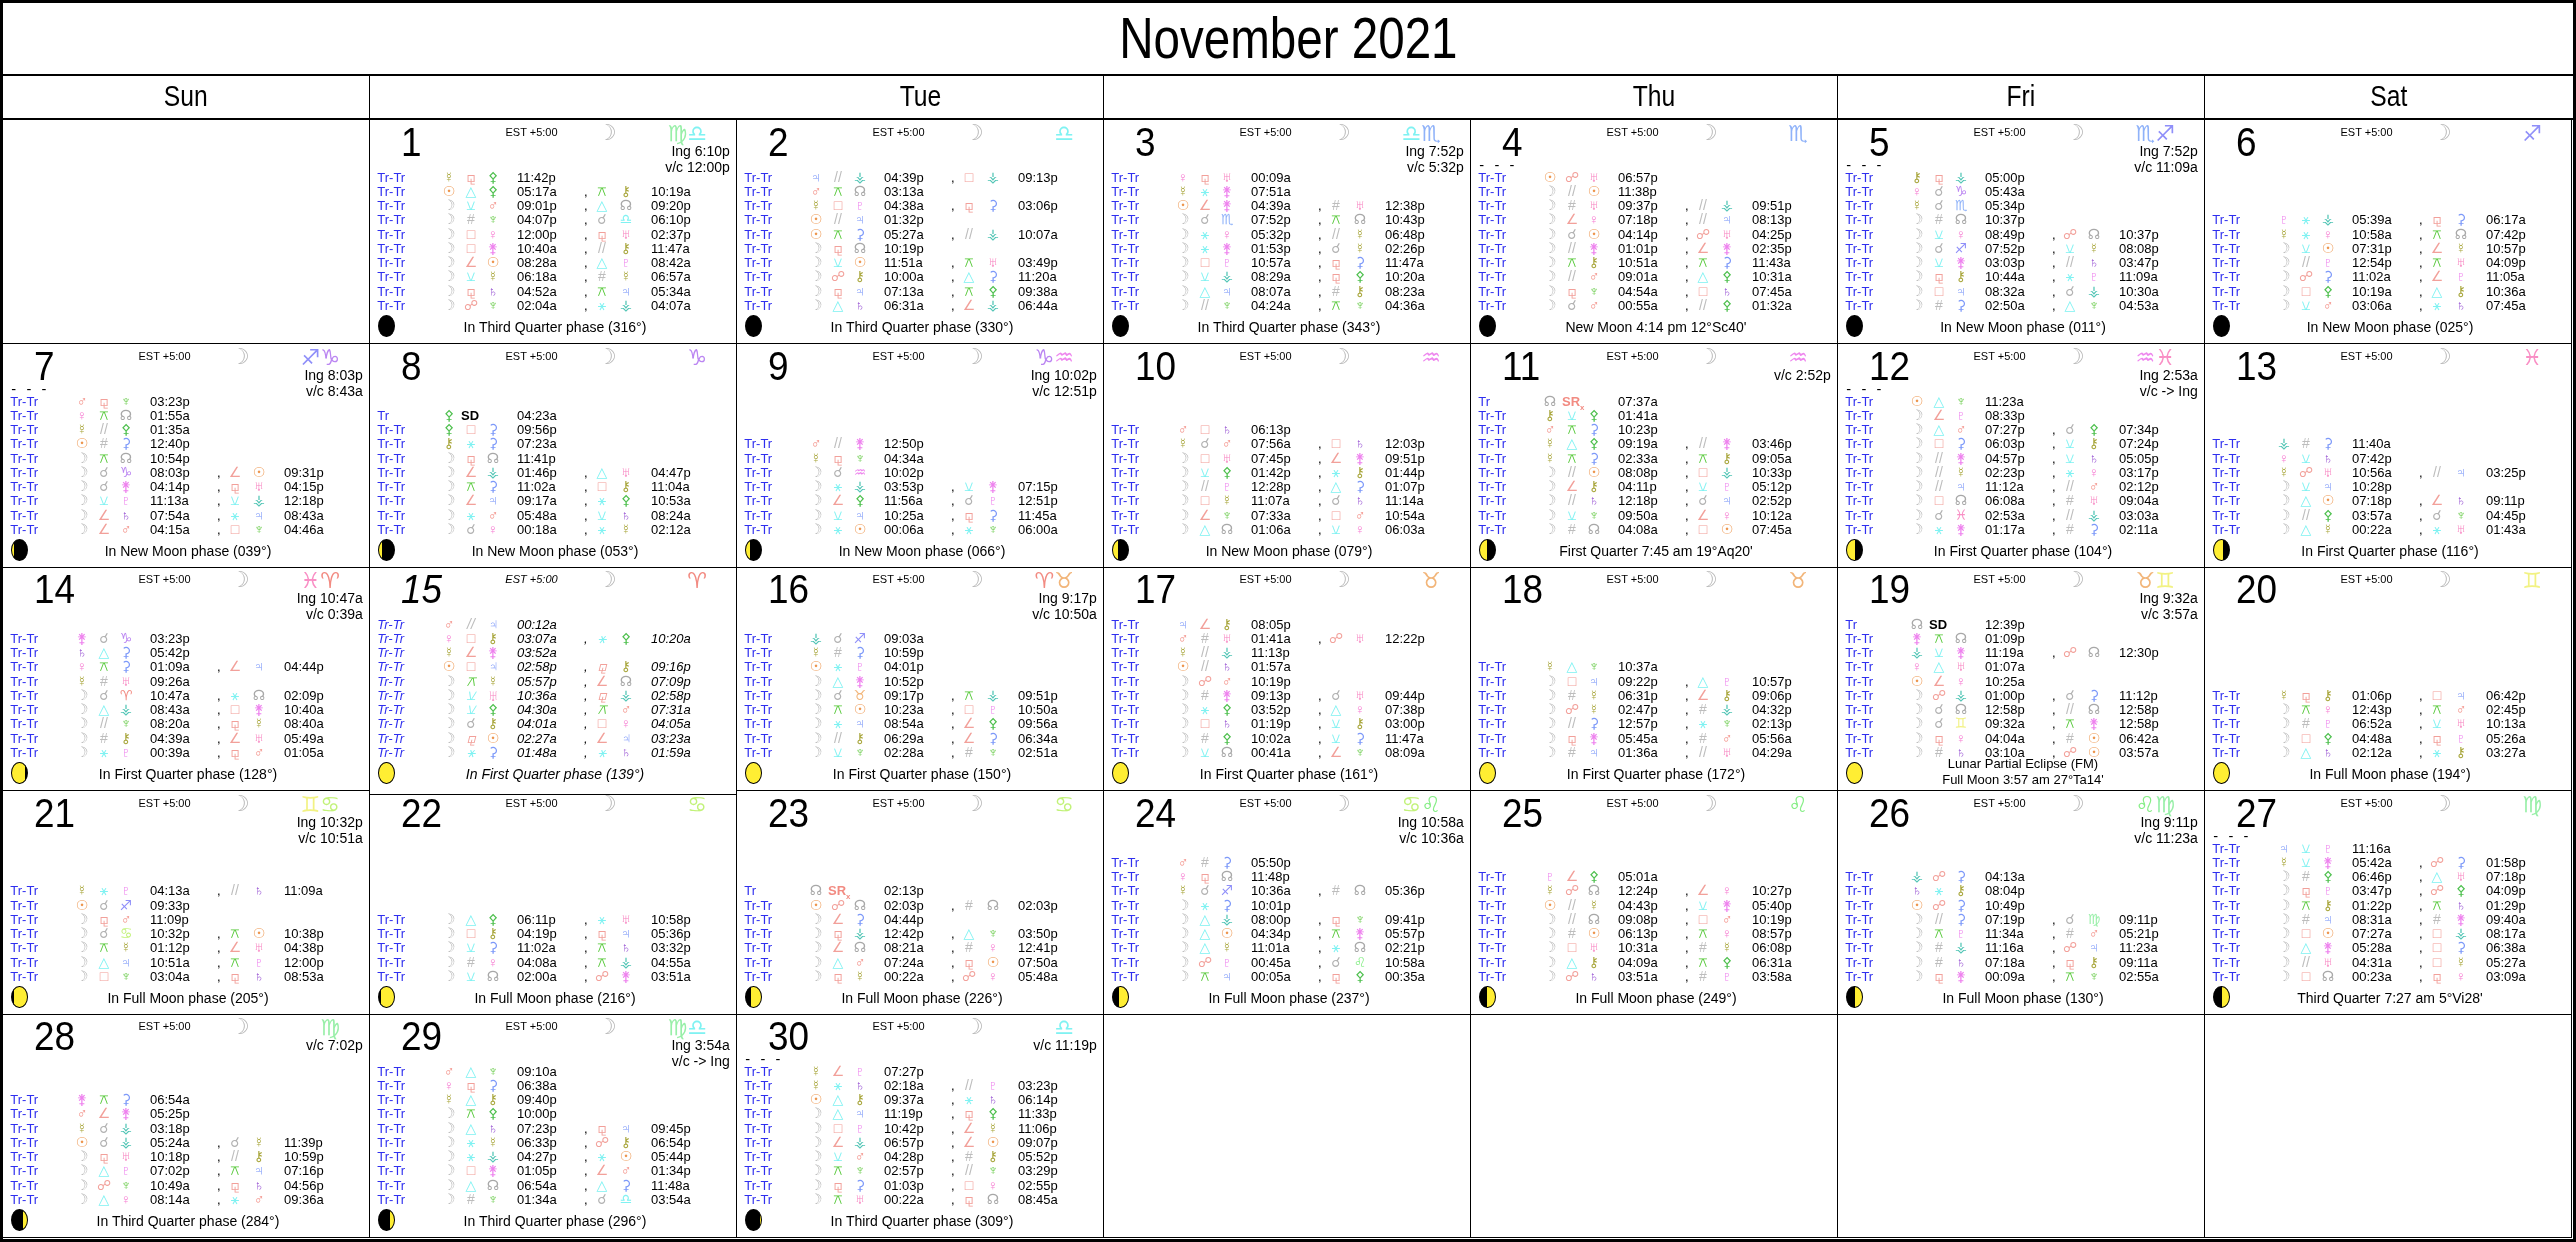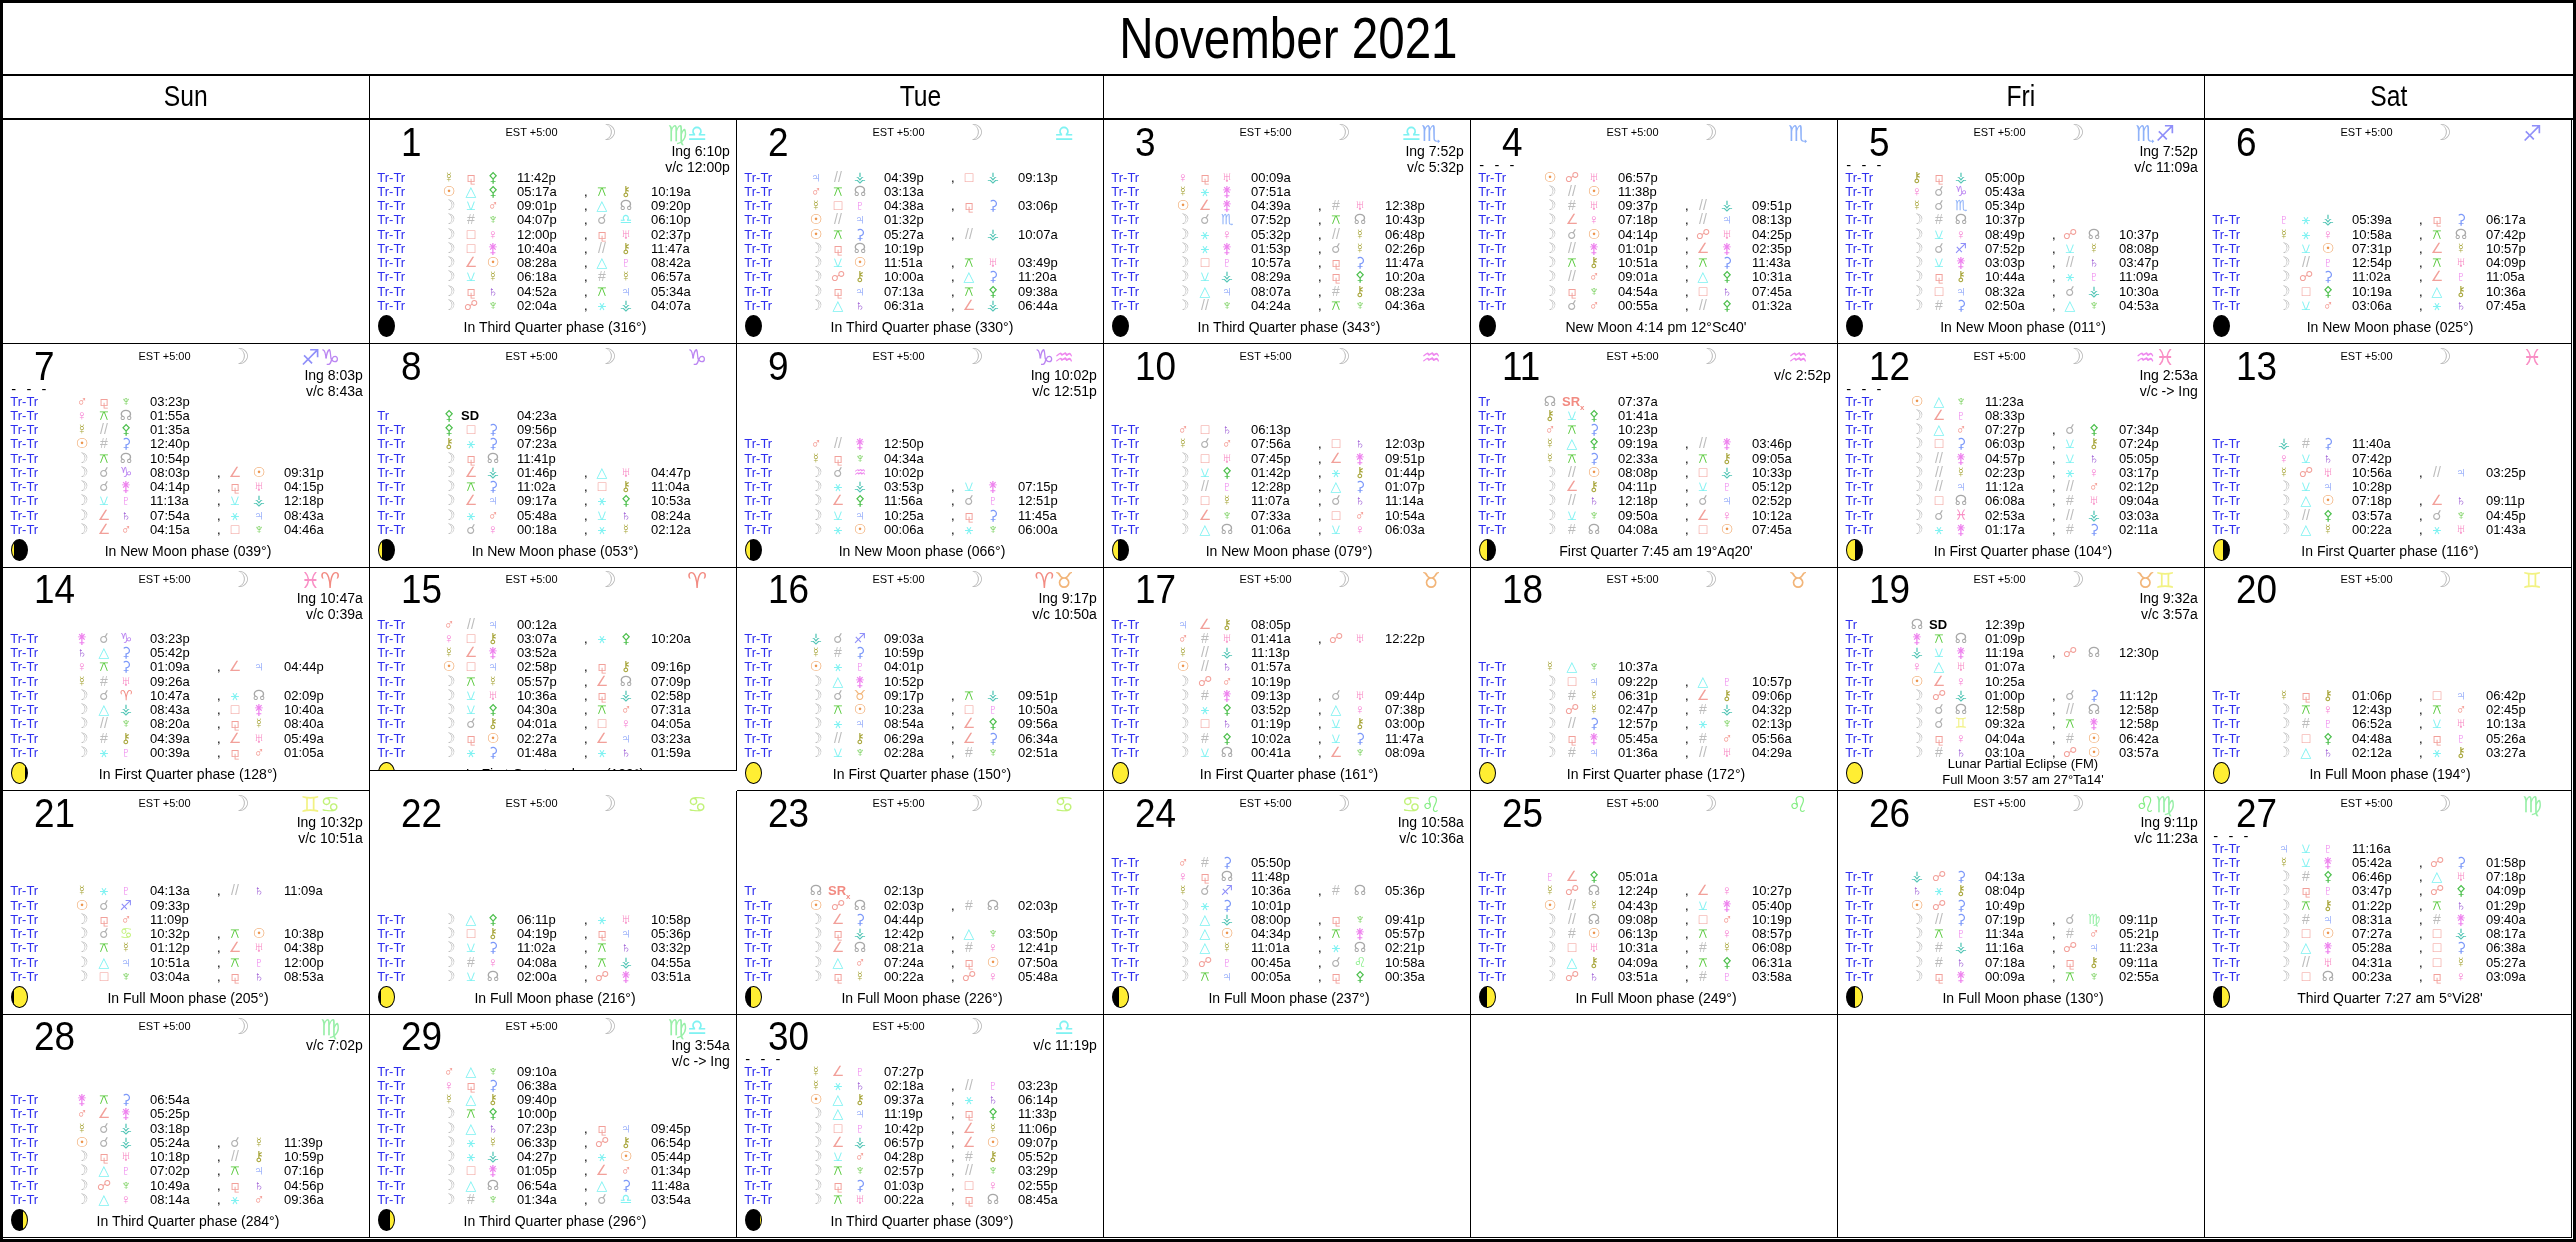--- a/index.html
+++ b/index.html
@@ -38,20 +38,21 @@
 </head>
 <body>
 
 <div id="cal">
   <div id="title-row">
     <span class="t">November 2021</span>
   </div>
   <div id="weekday-row">
       <div class="wd" style="left: 0px; width: 367px;"><span class="t">Sun</span></div>
       <div class="wd" style="left: 734px; width: 367px;"><span class="t">Tue</span></div>
+      <div class="wd" style="left: 1468px; width: 367px;"><span class="t">Thu</span></div>
       <div class="wd" style="left: 1835px; width: 367px;"><span class="t">Fri</span></div>
       <div class="wd" style="left: 2202px; width: 367px;"><span class="t">Sat</span></div>
     </div>
   <div id="grid">
       <div class="cell" style="left: 0px; top: 0px; width: 367px; height: 224px;"></div>
       <div class="cell" style="left: 367px; top: 0px; width: 367px; height: 224px;">
         <div class="daynum">1</div>
         <div class="est">EST +5:00</div>
         <div class="hdrmoon">☽</div>
         <div class="signs"><span style="color: rgb(152, 239, 168);">♍</span><span style="color: rgb(127, 242, 242);">♎</span></div>
@@ -1418,21 +1419,21 @@
           <span class="g p2" style="color: rgb(238, 130, 238);">♇</span>
           <span class="t1">00:39a</span>
           <span class="cm">,</span>
           <span class="g a2" style="color: rgb(242, 160, 154);">⚼</span>
           <span class="g p3" style="color: rgb(242, 139, 130);">♂</span>
           <span class="t2">01:05a</span>
         </div>
         <div class="phicon" style="background: linear-gradient(90deg, rgb(255, 238, 51) 0%, rgb(255, 238, 51) 88%, rgb(0, 0, 0) 88%, rgb(0, 0, 0) 100%);"></div>
         <div class="phtext">In First Quarter phase (128°)</div>
       </div>
-      <div class="cell" style="left: 367px; top: 447px; width: 367px; height: 204px;">
+      <div class="cell" style="left: 367px; top: 447px; width: 367px; height: 228px; font-style: italic;">
         <div class="daynum">15</div>
         <div class="est">EST +5:00</div>
         <div class="hdrmoon">☽</div>
         <div class="signs"><span style="color: rgb(242, 139, 130);">♈</span></div>
         <div class="trow" style="top: 50px;">
           <span class="lbl">Tr-Tr</span>
           <span class="g p1" style="color: rgb(242, 139, 130);">♂</span>
           <span class="g a1" style="color: rgb(189, 189, 189);">//</span>
           <span class="g p2" style="color: rgb(125, 153, 249);">♃</span>
           <span class="t1">00:12a</span>

